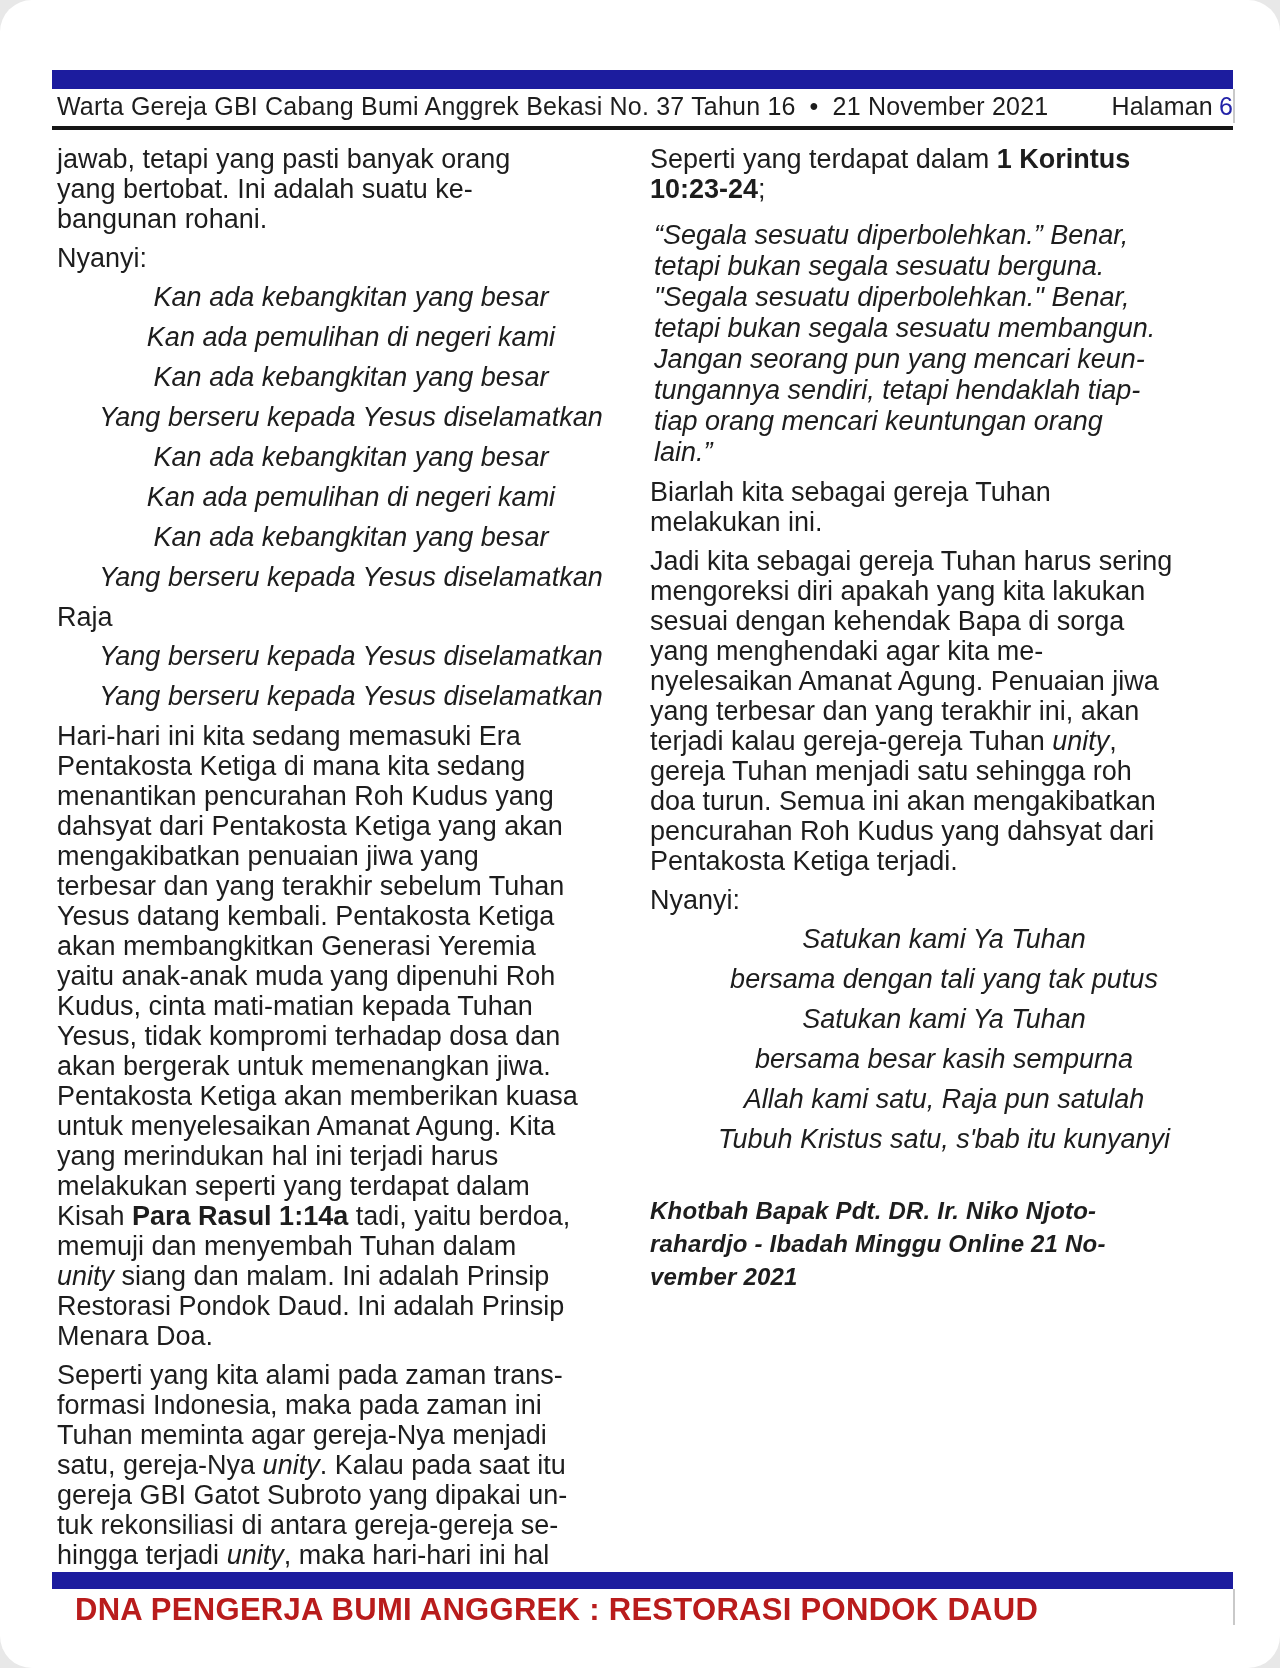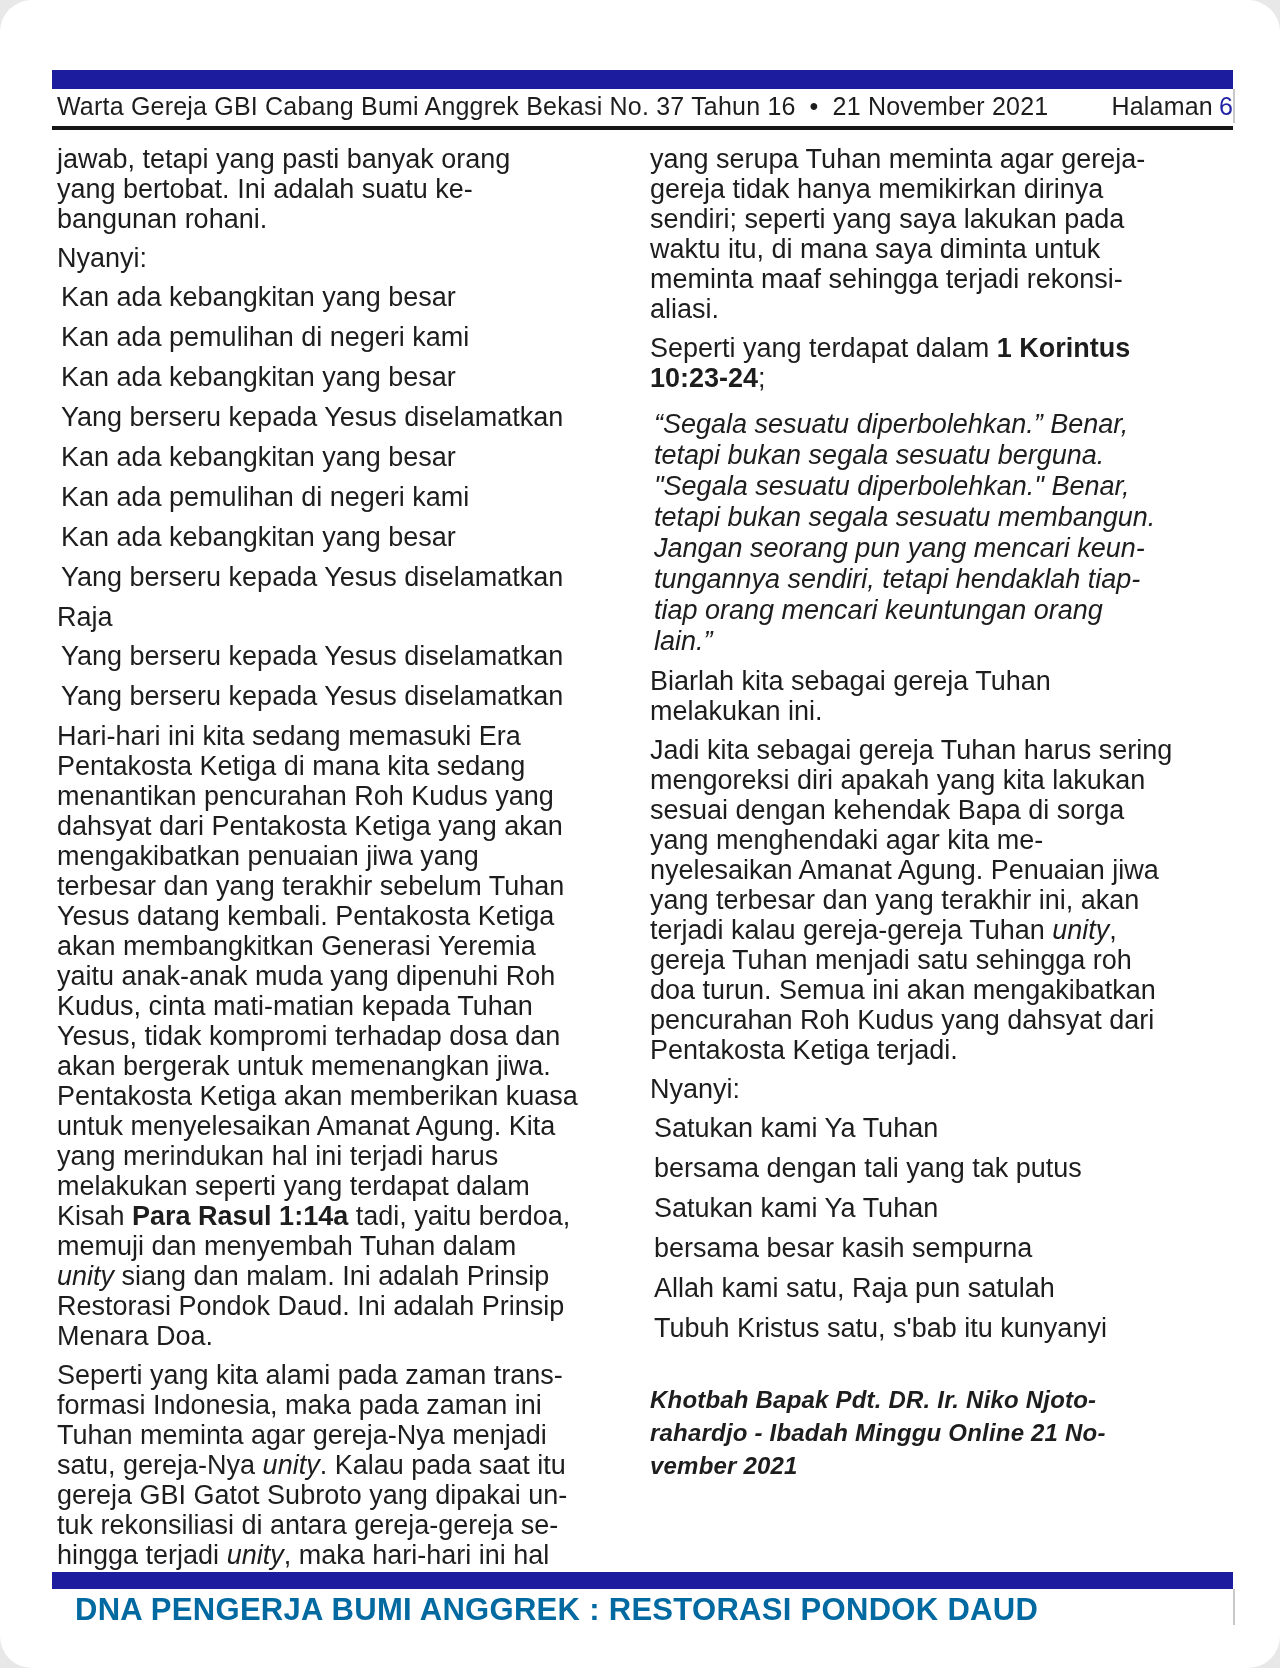--- a/index.html
+++ b/index.html
@@ -24,30 +24,30 @@
   }
   .header-left .sep{padding:0 14px;}
   .header-right .pagenum{color:#2323a8;padding-left:6px;}
   .header-rule{position:absolute;left:52px;top:126px;width:1181px;height:4px;background:#161616;}
 
   .col{position:absolute;top:144px;width:584px;font-size:27px;line-height:30px;}
   .col-left{left:57px;}
   .col-right{left:650px;}
   .col .block{white-space:nowrap;}
   .block.paragraph{margin:0 0 9px 0;}
-  .block.song-line{margin:0 0 10px 0;padding-left:4px;}
+  .block.song-line{font-style:italic;margin:0 0 10px 0;padding-left:4px;text-align:center;}
   .block.quote{font-style:italic;margin:16px 0 9px 0;padding-left:4px;line-height:31px;}
   .block.closing{
     font-weight:bold;font-style:italic;
     margin-top:40px;font-size:24px;line-height:33px;letter-spacing:.2px;
   }
   .footbar{position:absolute;left:52px;top:1572px;width:1181px;height:17px;background:#1c1c9e;}
   .footer-text{
     position:absolute;left:75px;top:1592px;
-    font-weight:bold;font-size:31px;letter-spacing:.3px;color:#0369a1;
+    font-weight:bold;font-size:31px;letter-spacing:.3px;color:#b91c1c;
     white-space:nowrap;
   }
 </style>
 </head>
 <body>
 
 <div class="page">
 
   <div class="topbar"></div>
   <div class="edge-shadow top"></div>
@@ -74,21 +74,20 @@
       <div class="block song-line">Kan ada pemulihan di negeri kami</div>
       <div class="block song-line">Kan ada kebangkitan yang besar</div>
       <div class="block song-line">Yang berseru kepada Yesus diselamatkan</div>
       <div class="block paragraph">Raja</div>
       <div class="block song-line">Yang berseru kepada Yesus diselamatkan</div>
       <div class="block song-line">Yang berseru kepada Yesus diselamatkan</div>
       <div class="block paragraph">Hari-hari ini kita sedang memasuki Era<br>Pentakosta Ketiga di mana kita sedang<br>menantikan pencurahan Roh Kudus yang<br>dahsyat dari Pentakosta Ketiga yang akan<br>mengakibatkan penuaian jiwa yang<br>terbesar dan yang terakhir sebelum Tuhan<br>Yesus datang kembali. Pentakosta Ketiga<br>akan membangkitkan Generasi Yeremia<br>yaitu anak-anak muda yang dipenuhi Roh<br>Kudus, cinta mati-matian kepada Tuhan<br>Yesus, tidak kompromi terhadap dosa dan<br>akan bergerak untuk memenangkan jiwa.<br>Pentakosta Ketiga akan memberikan kuasa<br>untuk menyelesaikan Amanat Agung. Kita<br>yang merindukan hal ini terjadi harus<br>melakukan seperti yang terdapat dalam<br>Kisah <b>Para Rasul 1:14a</b> tadi, yaitu berdoa,<br>memuji dan menyembah Tuhan dalam<br><i>unity</i> siang dan malam. Ini adalah Prinsip<br>Restorasi Pondok Daud. Ini adalah Prinsip<br>Menara Doa.</div>
       <div class="block paragraph">Seperti yang kita alami pada zaman trans-<br>formasi Indonesia, maka pada zaman ini<br>Tuhan meminta agar gereja-Nya menjadi<br>satu, gereja-Nya <i>unity</i>. Kalau pada saat itu<br>gereja GBI Gatot Subroto yang dipakai un-<br>tuk rekonsiliasi di antara gereja-gereja se-<br>hingga terjadi <i>unity</i>, maka hari-hari ini hal</div>
     </div>
   <div class="col col-right" id="col-right">
-      <div class="block paragraph">yang serupa Tuhan meminta agar gereja-<br>gereja tidak hanya memikirkan dirinya<br>sendiri; seperti yang saya lakukan pada<br>waktu itu, di mana saya diminta untuk<br>meminta maaf sehingga terjadi rekonsi-<br>aliasi.</div>
       <div class="block paragraph">Seperti yang terdapat dalam <b>1 Korintus</b><br><b>10:23-24</b>;</div>
       <div class="block quote">“Segala sesuatu diperbolehkan.” Benar,<br>tetapi bukan segala sesuatu berguna.<br>"Segala sesuatu diperbolehkan." Benar,<br>tetapi bukan segala sesuatu membangun.<br>Jangan seorang pun yang mencari keun-<br>tungannya sendiri,  tetapi hendaklah tiap-<br>tiap orang mencari keuntungan orang<br>lain.”</div>
       <div class="block paragraph">Biarlah kita sebagai gereja Tuhan<br>melakukan ini.</div>
       <div class="block paragraph">Jadi kita sebagai gereja Tuhan harus sering<br>mengoreksi diri apakah yang kita lakukan<br>sesuai dengan kehendak Bapa di sorga<br>yang menghendaki agar kita me-<br>nyelesaikan Amanat Agung. Penuaian jiwa<br>yang terbesar dan yang terakhir ini, akan<br>terjadi kalau gereja-gereja Tuhan <i>unity</i>,<br>gereja Tuhan menjadi satu sehingga roh<br>doa turun. Semua ini akan mengakibatkan<br>pencurahan Roh Kudus yang dahsyat dari<br>Pentakosta Ketiga terjadi.</div>
       <div class="block paragraph">Nyanyi:</div>
       <div class="block song-line">Satukan kami Ya Tuhan</div>
       <div class="block song-line">bersama dengan tali yang tak putus</div>
       <div class="block song-line">Satukan kami Ya Tuhan</div>
       <div class="block song-line">bersama besar kasih sempurna</div>
       <div class="block song-line">Allah kami satu, Raja pun satulah</div>

